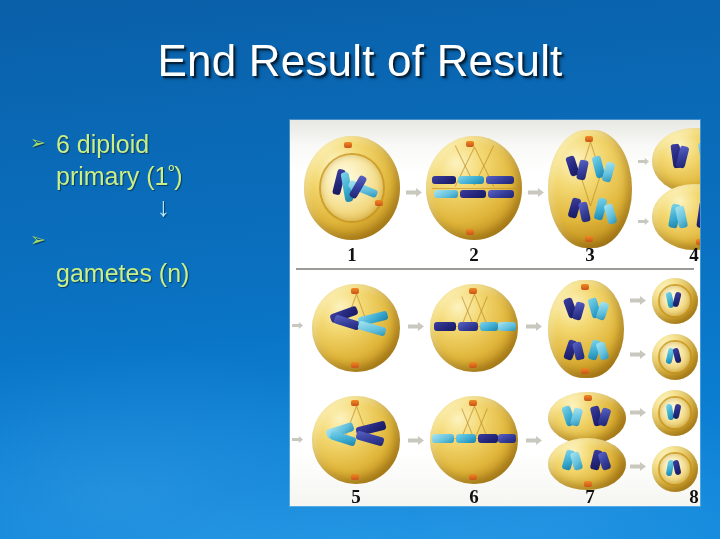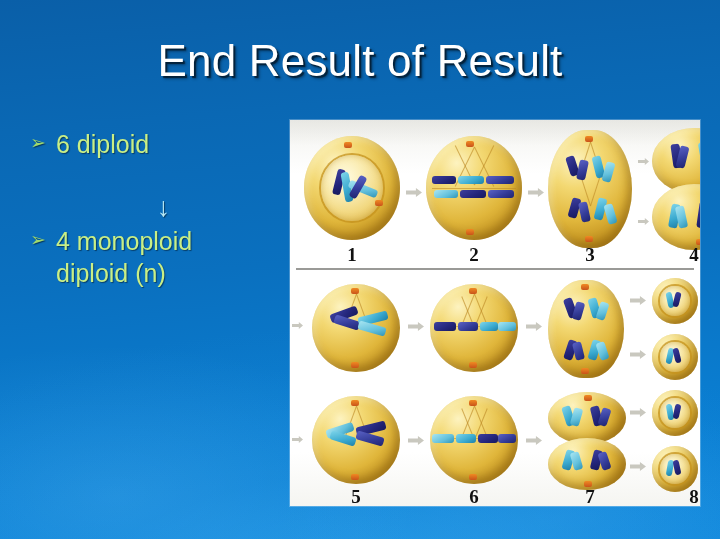--- a/index.html
+++ b/index.html
@@ -207,31 +207,31 @@
   <div id="slide-bg"></div>
 
   <div class="title">End Result of Result</div>
 
   <div class="body-col">
 
     <div class="bullet">
       <span class="marker">➢</span>
       <span class="btext">
         <span>6 diploid</span><br>
-        <br>
+        <span>primary (1<span class="sup">º</span>)</span><br>
       </span>
     </div>
 
     <div class="arrow-row">↓</div>
 
     <div class="bullet">
       <span class="marker">➢</span>
       <span class="btext">
-        <span>4 monoploid</span><br>
-        <span>diploid (n)</span>
+        <br>
+        <span>gametes (n)</span>
       </span>
     </div>
   </div>
 
   <div class="figure">
     <div class="fig-paper"></div>
 
     <div class="row row-1">
 
       <div class="cell-slot" style="left:14px; top:14px; width:96px; height:110px;">

